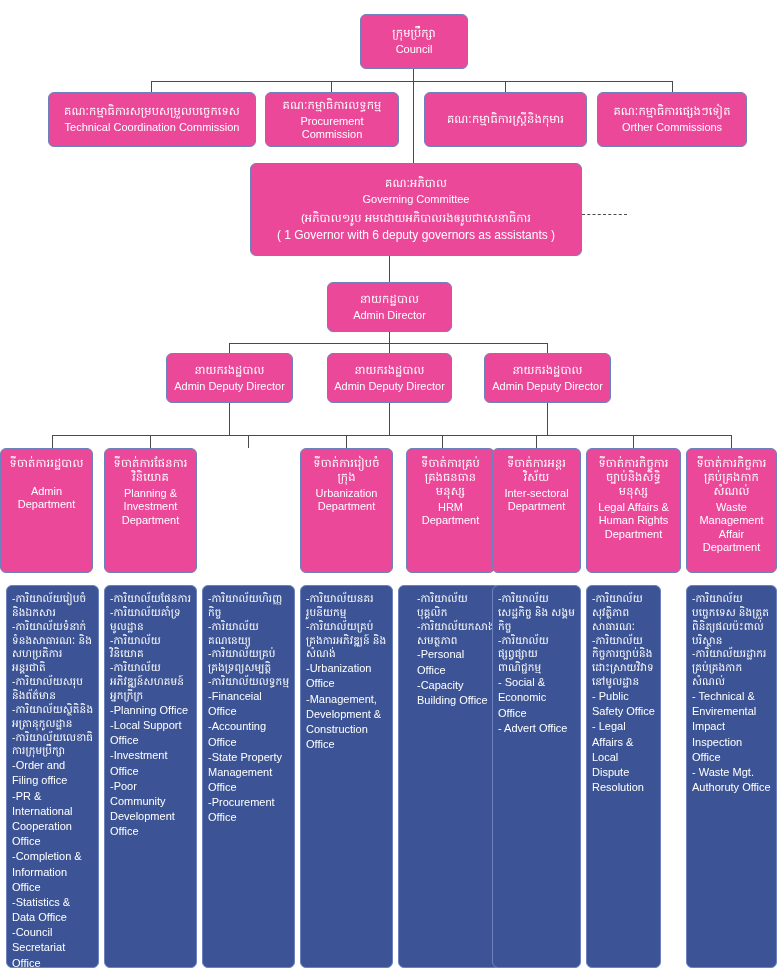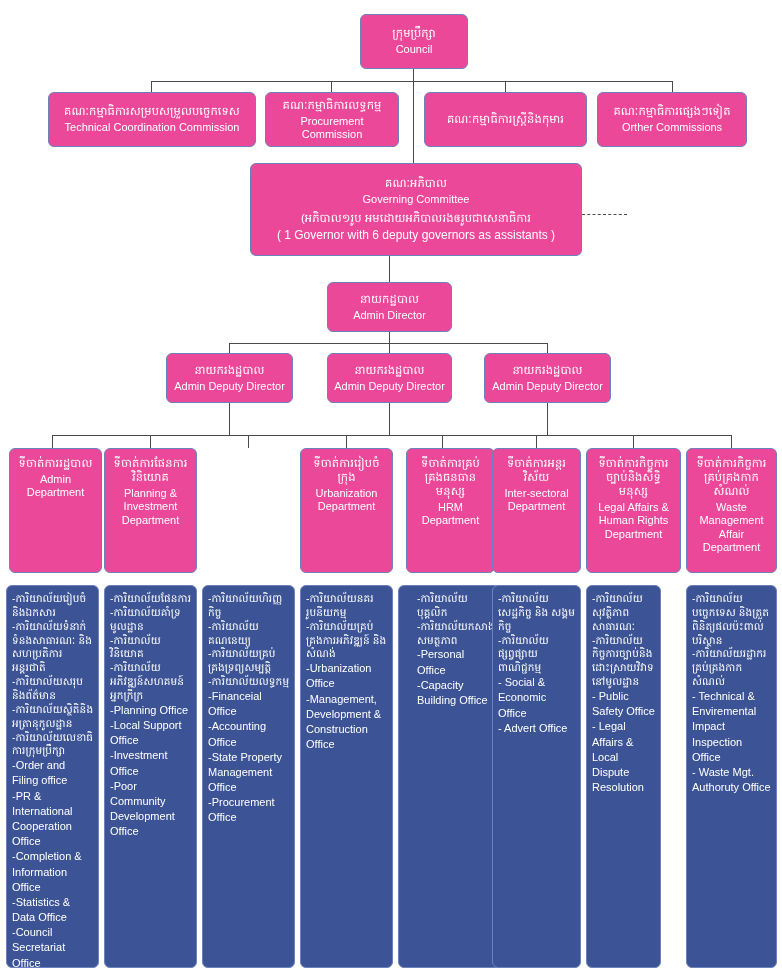--- a/index.html
+++ b/index.html
@@ -60,21 +60,21 @@
   .deputy{top:353px;height:50px;}
   #n-dep-0{left:166px;width:127px;}
   #n-dep-1{left:327px;width:125px;}
   #n-dep-2{left:484px;width:127px;}
 
   
   .dept{top:448px;height:125px;justify-content:flex-start;padding-top:7px;}
   .dept .kh{font-size:11.5px;}
   .dept .en{font-size:11px;margin-top:3px;}
 
-  #d-0{left:9px;width:93px;}
+  #d-0{left:0;width:93px;gap:12px;}
   #d-1{left:104px;width:93px;}
   #d-2{left:202px;width:93px;}
   #d-3{left:300px;width:93px;}
   #d-4{left:406px;width:89px;}
   #d-5{left:492px;width:89px;}
   #d-6{left:586px;width:95px;}
   #d-7{left:686px;width:91px;}
 
   
   .detail{

